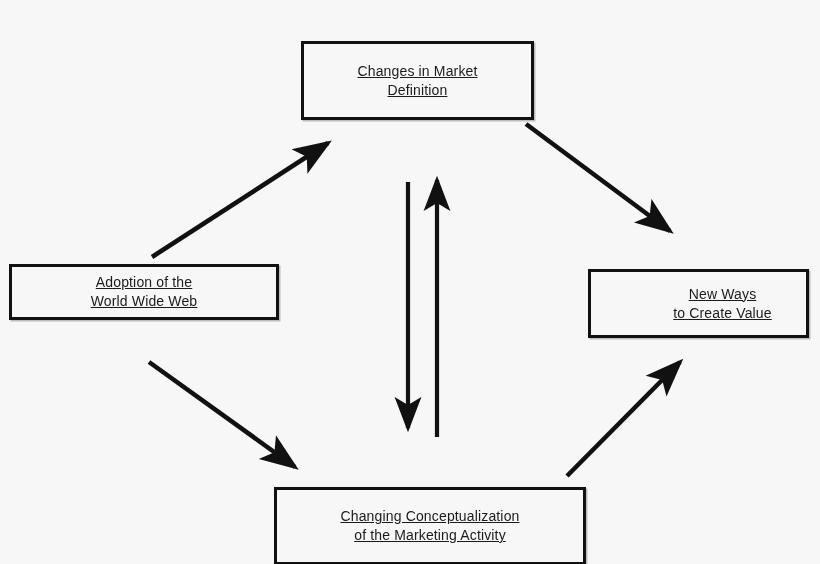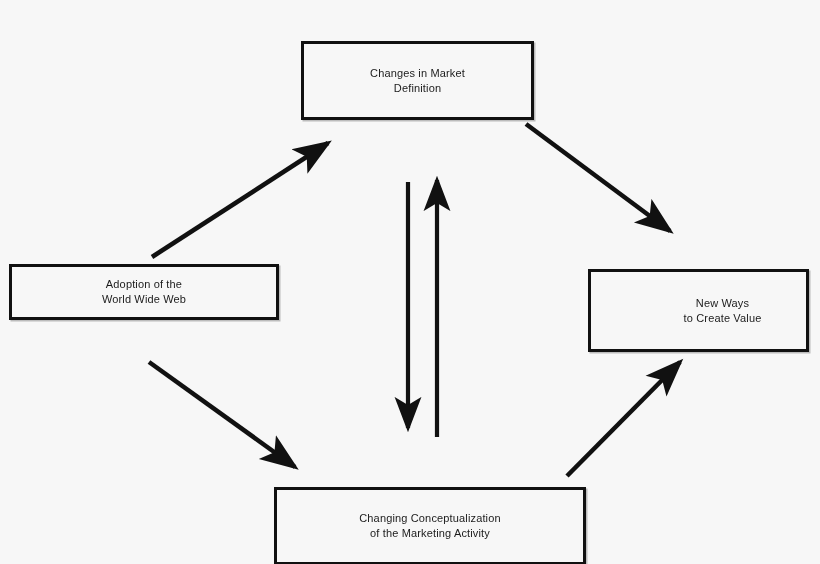--- a/index.html
+++ b/index.html
@@ -20,44 +20,45 @@
     box-sizing: border-box;
     background: #f7f7f7;
     border: 3px solid #111111;
     box-shadow: 1.5px 1.5px 0 rgba(140,140,140,0.55);
     display: flex;
     align-items: center;
     justify-content: center;
     text-align: center;
   }
   .node .label {
-    font-size: 11px;
+    font-size: 14px;
     line-height: 1.35;
     color: #1b1b1b;
     letter-spacing: 0.15px;
     white-space: pre-line;
     padding: 0 8px;
+    text-decoration: underline;
   }
   #node-market {
     left: 301px;
     top: 41px;
     width: 233px;
     height: 79px;
   }
   #node-web {
     left: 9px;
     top: 264px;
     width: 270px;
     height: 56px;
   }
   #node-value {
     left: 588px;
     top: 269px;
     width: 221px;
-    height: 83px;
+    height: 69px;
     padding-left: 48px;
   }
   #node-marketing {
     left: 274px;
     top: 487px;
     width: 312px;
     height: 78px;
   }
   #arrow-layer {
     position: absolute;

